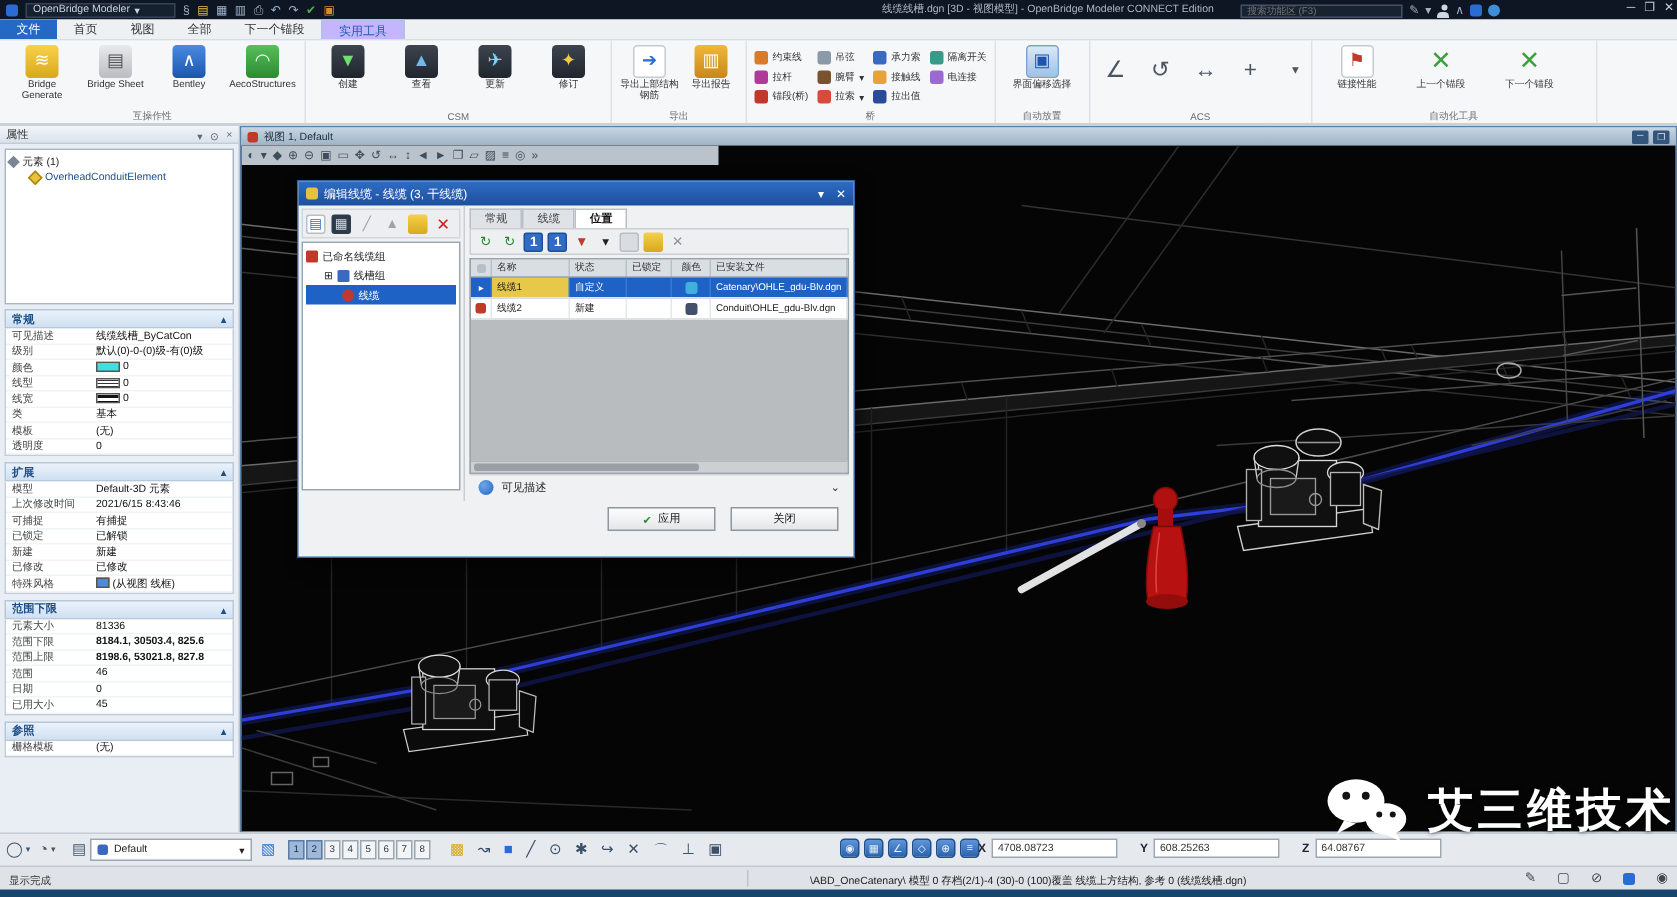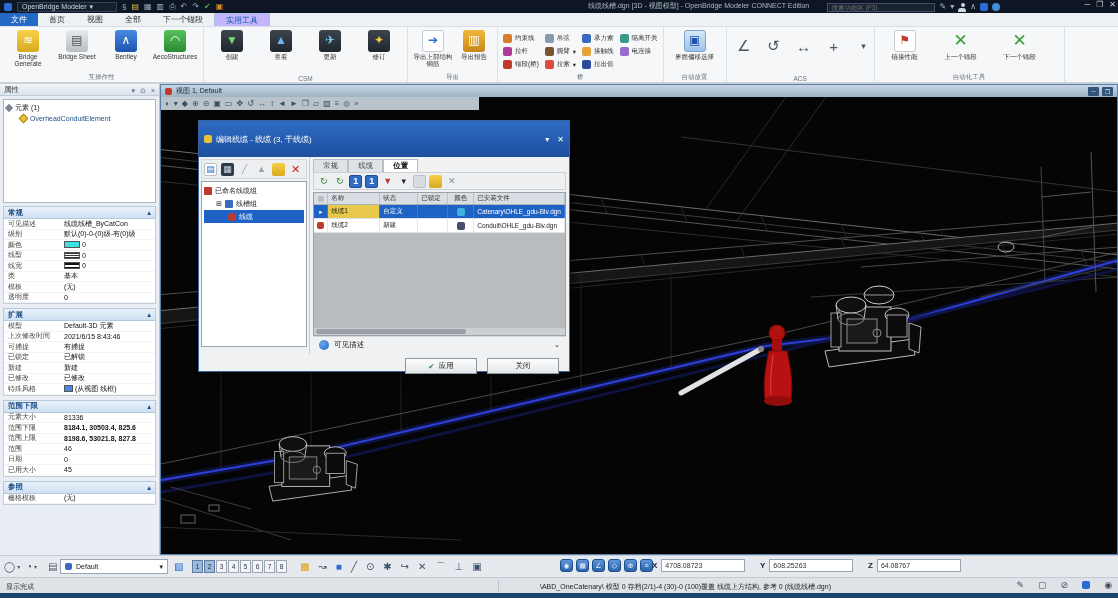--- a/index.html
+++ b/index.html
@@ -76,21 +76,21 @@
                      display:flex;align-items:center;justify-content:center;border-radius:1px;}
   .vp-canvas{position:absolute;top:12px;left:0;right:0;bottom:0;background:#050505;overflow:hidden;}
   .vp-tools{position:absolute;top:0;left:0;width:318px;height:13px;background:rgba(200,209,218,.93);
             display:flex;align-items:center;gap:4px;padding:0 4px;font-size:8px;color:#3c4d5e;}
   .vp-tools span{line-height:13px;}
 
   
   .dialog{position:absolute;left:198px;top:120px;width:372px;height:252px;z-index:40;
           background:#f0f1f3;border:1px solid #39659e;box-shadow:3px 4px 10px rgba(0,0,0,.6);font-size:7px;}
   .dlg-title{height:16px;background:linear-gradient(#2f6cc4,#1d4f9e);color:#fff;display:flex;
-             align-items:center;gap:4px;padding:18px 5px;font-size:8px;}
+             align-items:center;gap:4px;padding:8px 5px;font-size:8px;}
   .dlg-title .dt-btns{margin-left:auto;display:flex;gap:8px;font-size:8px;}
   .dlg-menu{height:13px;background:#f0f1f3;border-bottom:1px solid #d8dbde;display:flex;gap:2px;
             align-items:center;padding:0 4px;font-size:7.5px;}
   .dlg-menu span{padding:0 6px;}
   .dlg-body{display:flex;height:197px;}
   .dlg-left{width:152px;border-right:1px solid #c9cdd1;padding:2px;}
   .dl-tools{height:20px;display:flex;align-items:center;gap:4px;padding:0 2px;border:1px solid #d3d7da;
             background:#eceef0;margin-bottom:2px;}
   .dl-tools .i{width:13px;height:13px;border-radius:2px;display:flex;align-items:center;justify-content:center;
                font-size:9px;}
@@ -753,20 +753,33 @@
       <div class="dbtn">
         <span style="color:#2c8a32">✔</span>
         <span>应用</span>
       </div>
       <div class="dbtn">
         <span>关闭</span>
       </div>
     </div>
   </div>
 
+  <div class="watermark">
+    <svg width="56" height="44" viewBox="0 0 56 44">
+      <ellipse cx="20" cy="16" rx="19" ry="14.5" fill="#fff"></ellipse>
+      <path d="M12,29 L7,38 L20,31 Z" fill="#fff"></path>
+      <circle cx="13.5" cy="12.5" r="2.6" fill="#141414"></circle>
+      <circle cx="26.5" cy="12.5" r="2.6" fill="#141414"></circle>
+      <ellipse cx="40" cy="28" rx="13.5" ry="10.5" fill="#fff"></ellipse>
+      <path d="M46,36 L50,43 L39,38 Z" fill="#fff"></path>
+      <circle cx="35.5" cy="25" r="2" fill="#141414"></circle>
+      <circle cx="44.5" cy="25" r="2" fill="#141414"></circle>
+    </svg>
+    <span class="wm-text">艾三维技术</span>
+  </div>
 
   <div class="btoolbar">
     <span class="bt-ic" style="left:4px">◯<small style="font-size:6px">▾</small></span>
     <span class="bt-ic" style="left:26px">◔<small style="font-size:6px">▾</small></span>
     <span class="bt-ic" style="left:48px">▤</span>
     <div class="modelsel">
       <span class="sq-ic" style="background:#3a6ac0;width:7px;height:7px"></span>
       <span>Default</span>
       <span style="margin-left:auto">▾</span>
     </div>

